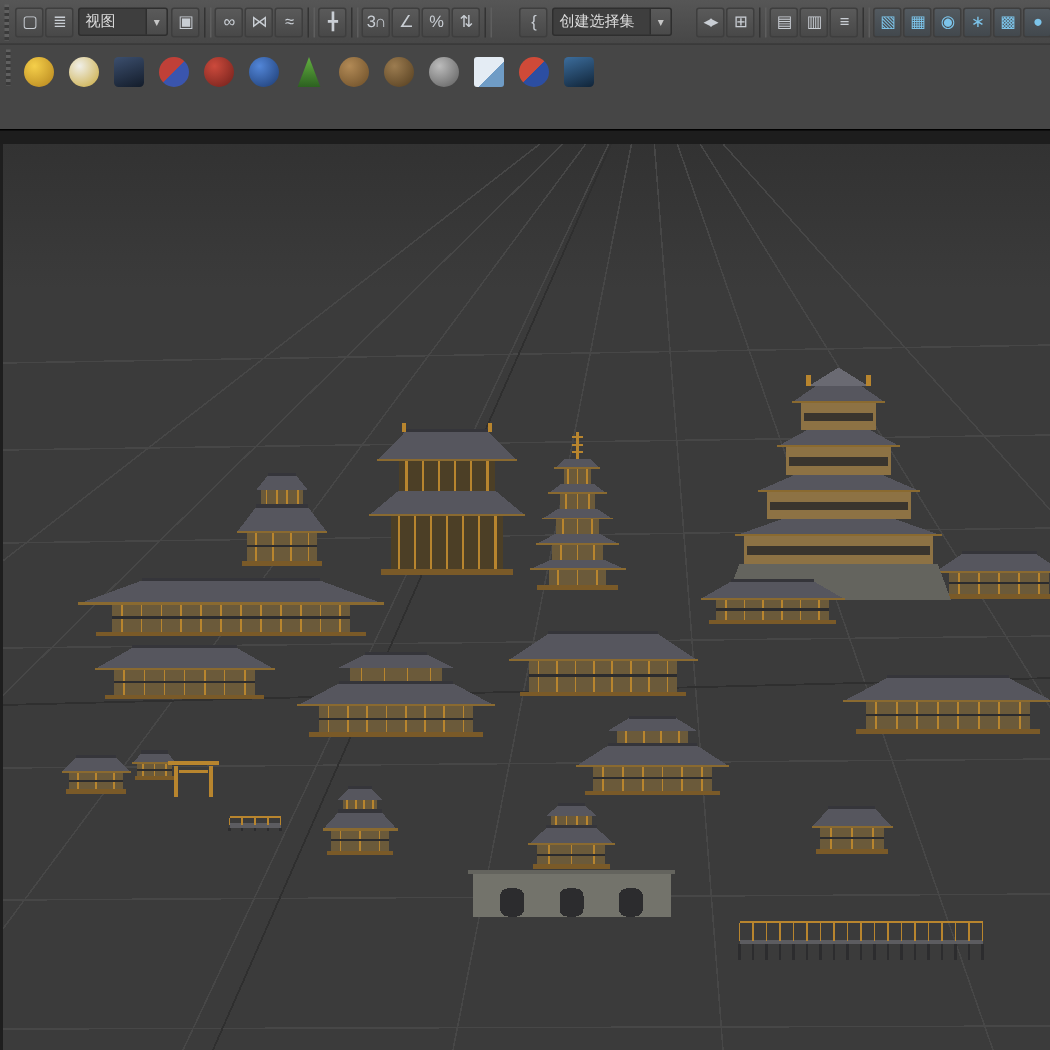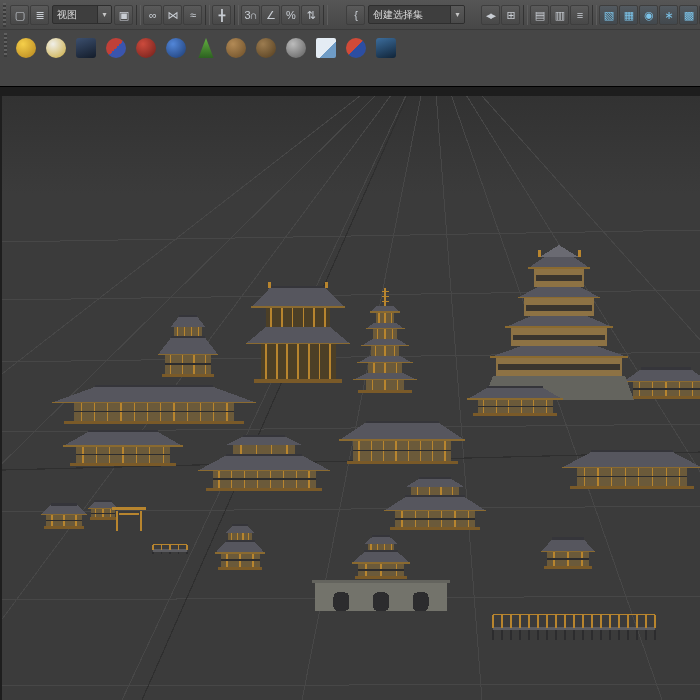--- a/index.html
+++ b/index.html
@@ -93,21 +93,21 @@
       <span class="tb-sep"></span>
       <span class="tb-icon">╋</span>
       <span class="tb-sep"></span>
       <span class="tb-icon">3∩</span>
       <span class="tb-icon">∠</span>
       <span class="tb-icon">%</span>
       <span class="tb-icon">⇅</span>
       <span class="tb-sep"></span>
       <span class="tb-gap" style="width: 16px;"></span>
       <span class="tb-icon">{</span>
-      <div class="dd" style="width: 97px;">
+      <div class="dd" style="width: 80px;">
         <span class="dd-text">创建选择集</span>
         <span class="dd-arrow">▾</span>
       </div>
       <span class="tb-gap" style="width: 14px;"></span>
       <span class="tb-icon">◂▸</span>
       <span class="tb-icon">⊞</span>
       <span class="tb-sep"></span>
       <span class="tb-icon">▤</span>
       <span class="tb-icon">▥</span>
       <span class="tb-icon">≡</span>

